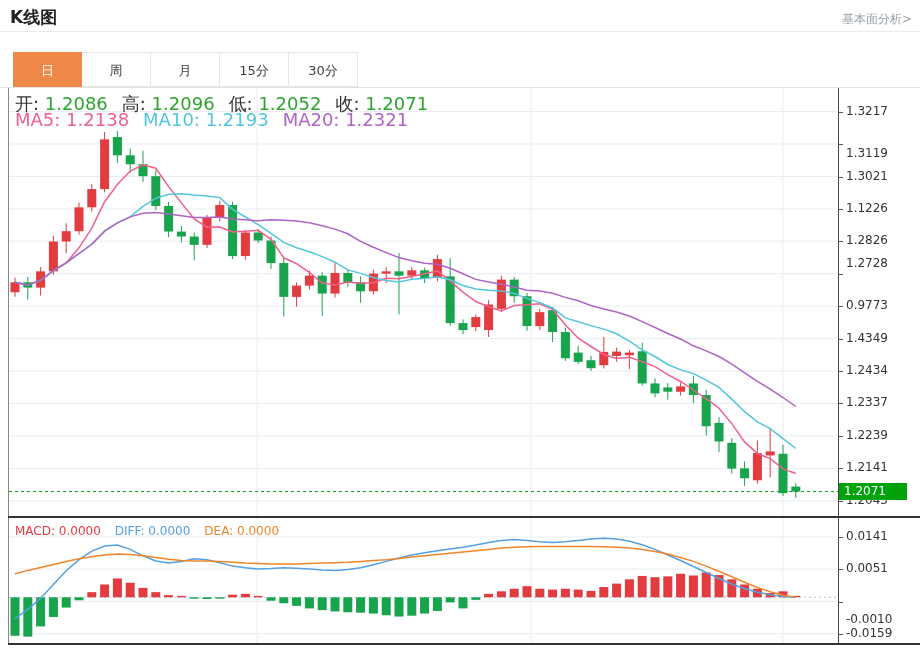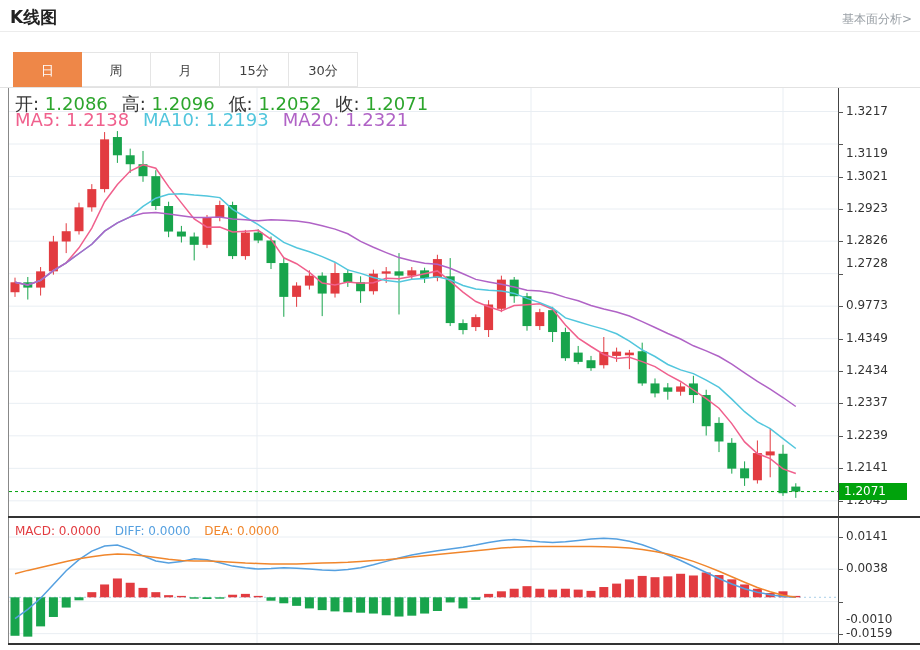--- a/index.html
+++ b/index.html
@@ -278,21 +278,21 @@
 <div class="sep-bot"></div>
 <div class="axis-vline"></div>
 <div id="axis-labels">
     <div class="tick-dash" style="top: 112px;"></div>
     <div class="tick-label" style="top: 104px;">1.3217</div>
     <div class="tick-dash" style="top: 144px;"></div>
     <div class="tick-label" style="top: 136px; margin-top: 10px;">1.3119</div>
     <div class="tick-dash" style="top: 177px;"></div>
     <div class="tick-label" style="top: 169px;">1.3021</div>
     <div class="tick-dash" style="top: 209px;"></div>
-    <div class="tick-label" style="top: 201px;">1.2923</div>
+    <div class="tick-label" style="top: 201px;">1.1226</div>
     <div class="tick-dash" style="top: 241px;"></div>
     <div class="tick-label" style="top: 233px;">1.2826</div>
     <div class="tick-dash" style="top: 274px;"></div>
     <div class="tick-label" style="top: 256px;">1.2728</div>
     <div class="tick-dash" style="top: 306px;"></div>
     <div class="tick-label" style="top: 298px;">0.9773</div>
     <div class="tick-dash" style="top: 339px;"></div>
     <div class="tick-label" style="top: 331px;">1.4349</div>
     <div class="tick-dash" style="top: 371px;"></div>
     <div class="tick-label" style="top: 363px;">1.2434</div>
@@ -300,19 +300,19 @@
     <div class="tick-label" style="top: 395px;">1.2337</div>
     <div class="tick-dash" style="top: 436px;"></div>
     <div class="tick-label" style="top: 428px;">1.2239</div>
     <div class="tick-dash" style="top: 468px;"></div>
     <div class="tick-label" style="top: 460px;">1.2141</div>
     <div class="tick-dash" style="top: 501px;"></div>
     <div class="tick-label" style="top: 493px;">1.2043</div>
     <div class="tick-dash" style="top: 537px;"></div>
     <div class="tick-label" style="top: 529px;">0.0141</div>
     <div class="tick-dash" style="top: 569px;"></div>
-    <div class="tick-label" style="top: 561px;">0.0038</div>
+    <div class="tick-label" style="top: 561px;">0.0051</div>
     <div class="tick-dash" style="top: 602px;"></div>
     <div class="tick-label" style="top: 612px;">-0.0010</div>
     <div class="tick-dash" style="top: 634px;"></div>
     <div class="tick-label" style="top: 626px;">-0.0159</div>
   </div>
 <div class="price-badge" id="price-badge" style="background: rgb(0, 163, 12);">1.2071</div>
 
 </body></html>

